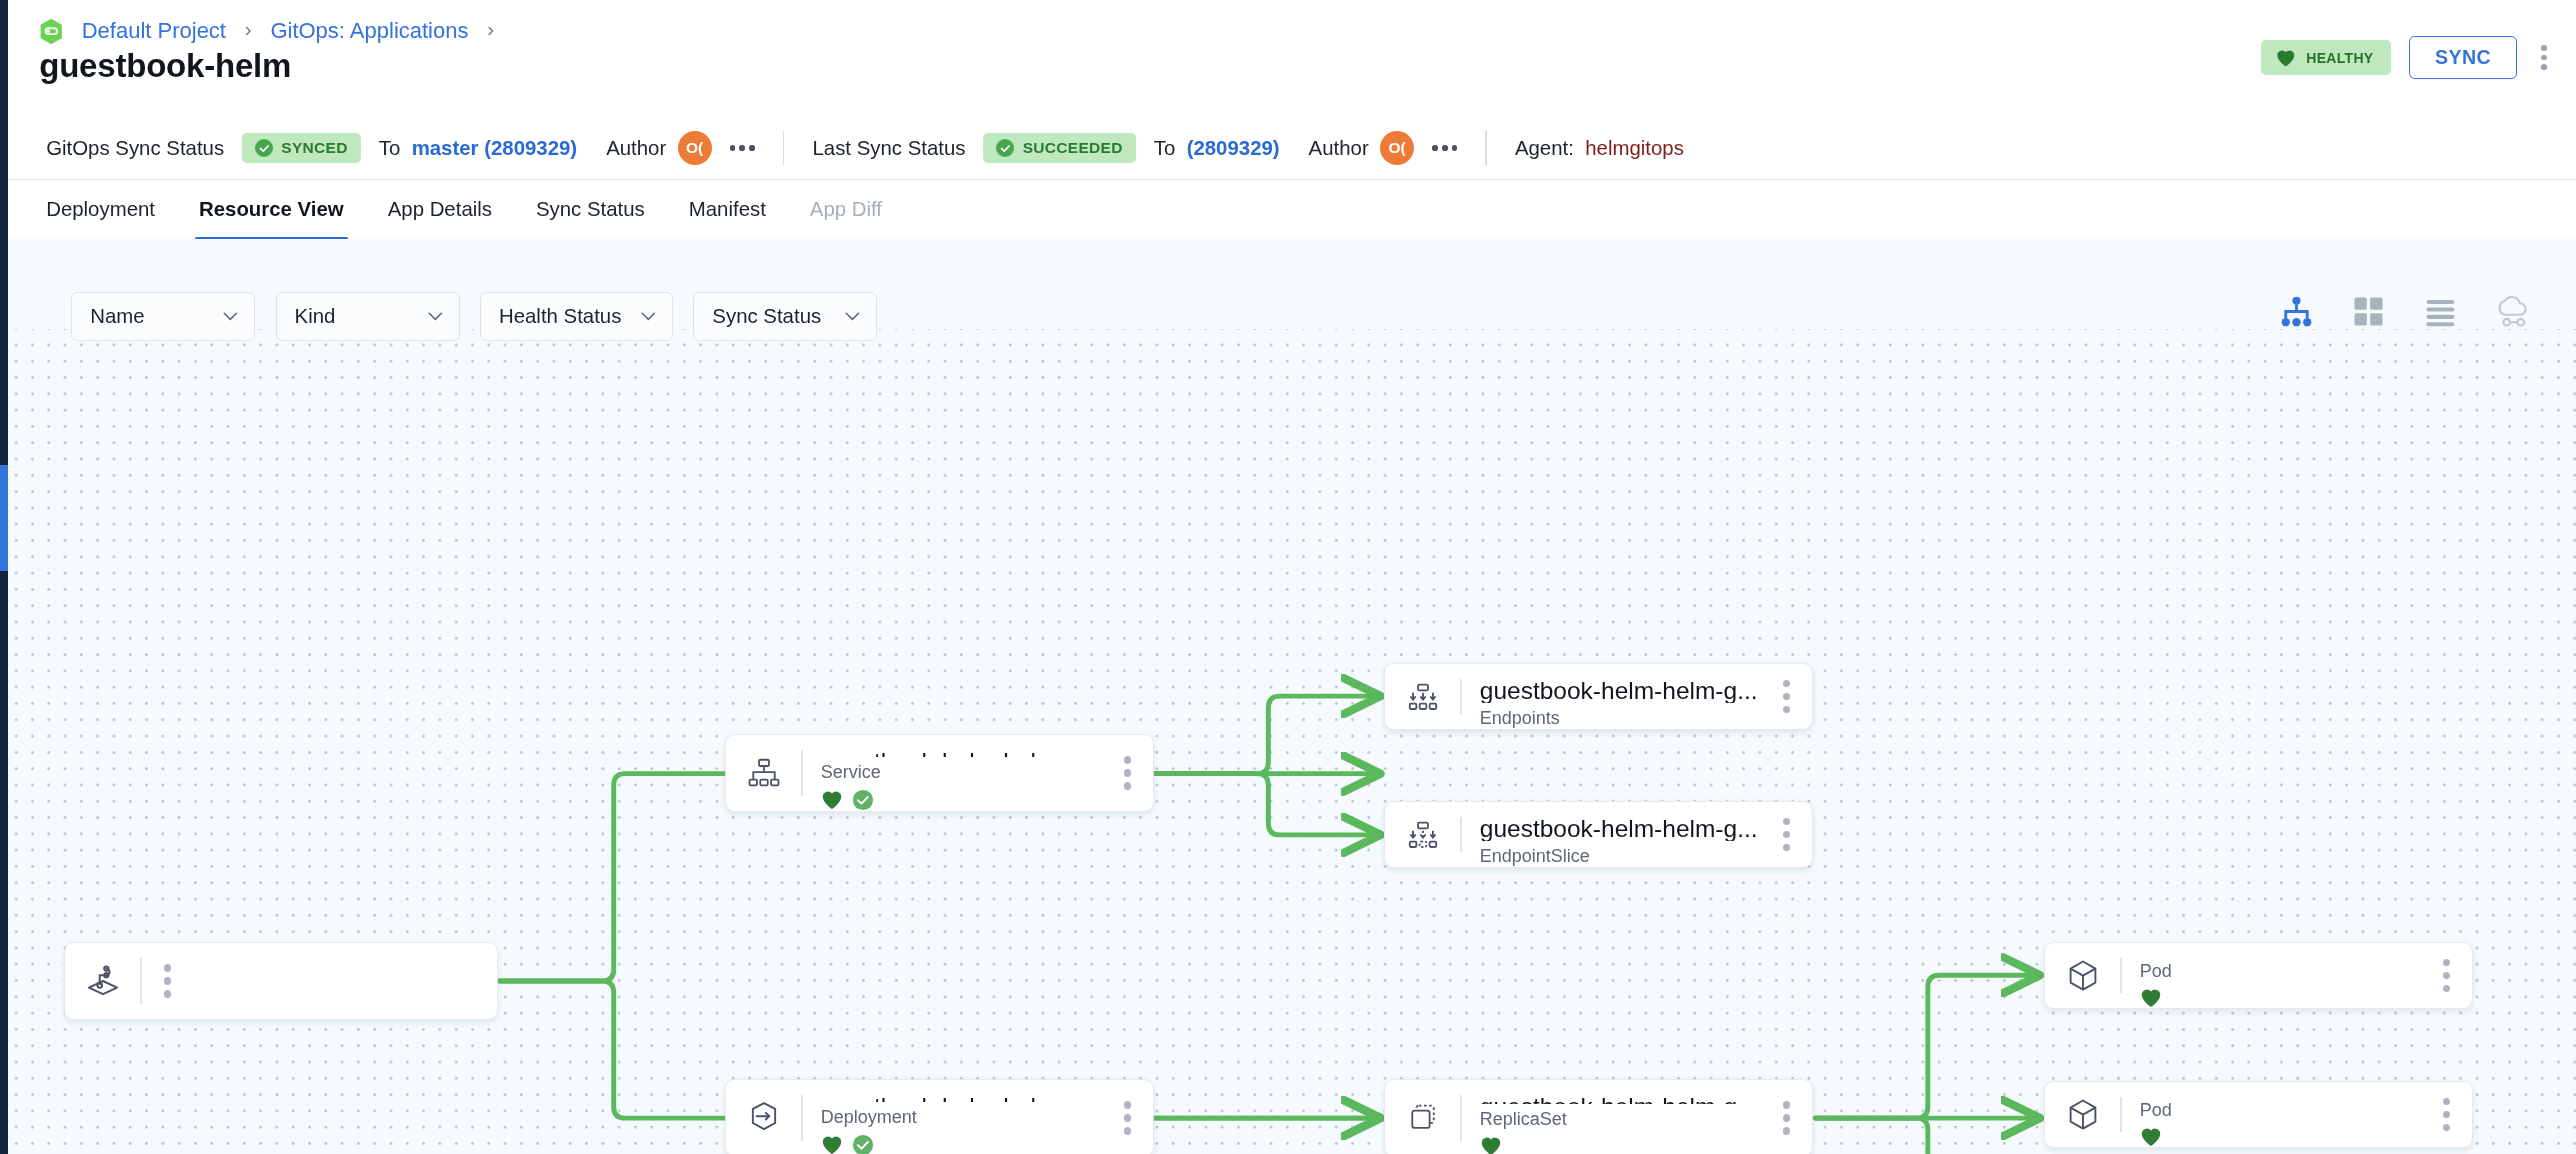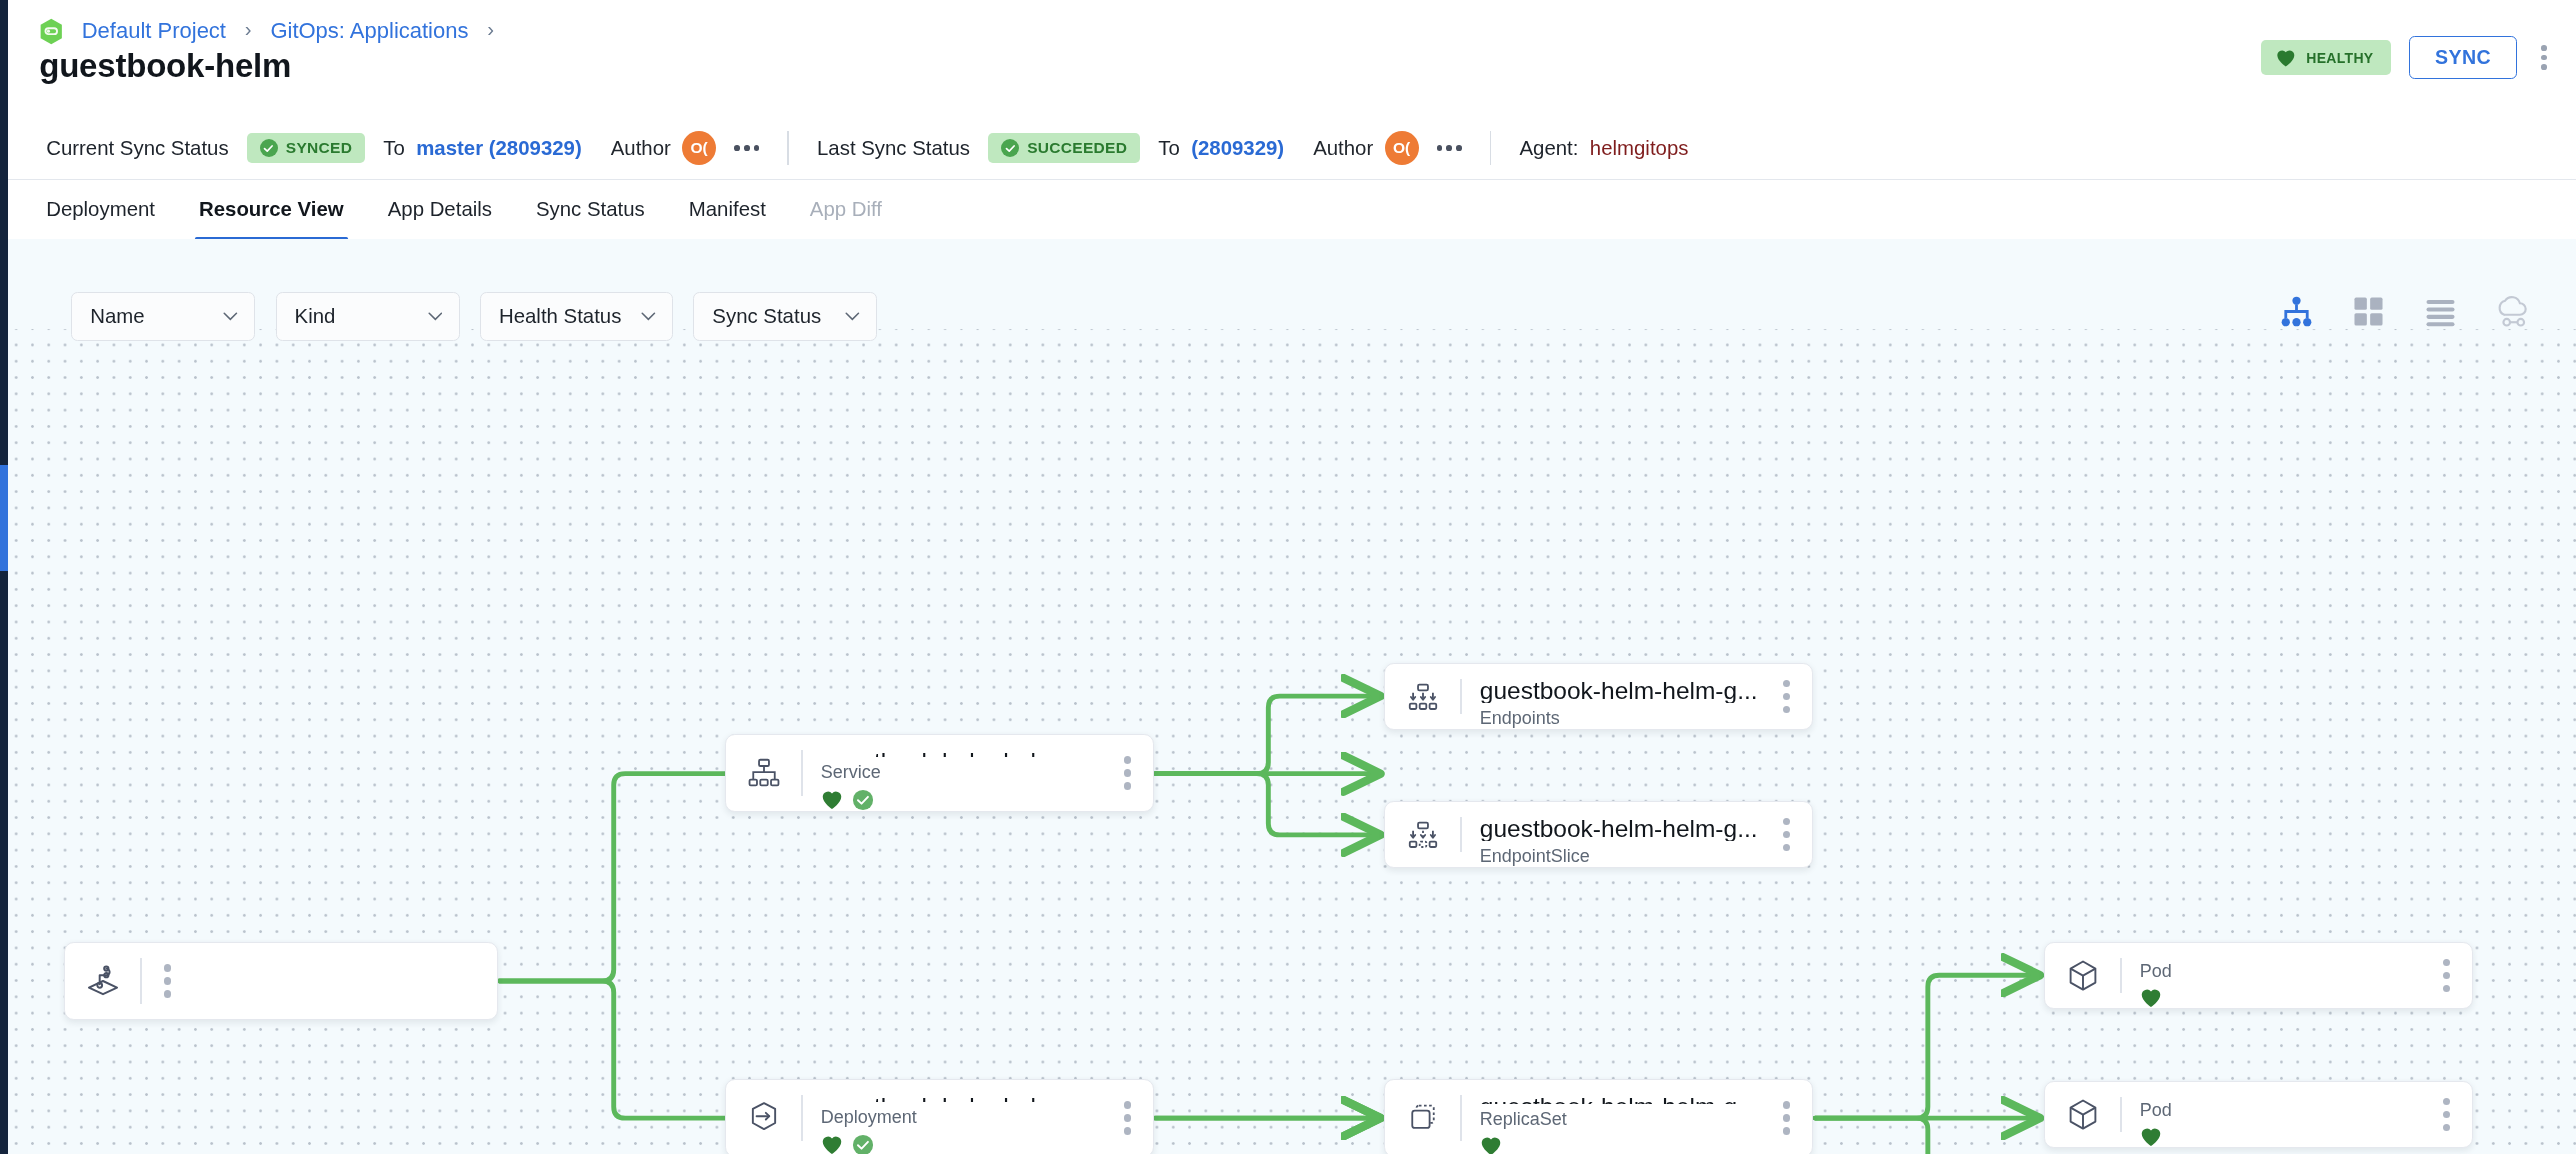--- a/index.html
+++ b/index.html
@@ -246,21 +246,21 @@
     <button class="sync-btn">SYNC</button>
     <div class="kebab-v">
       <i></i>
         <i></i>
         <i></i>
     </div>
   </div>
 </div>
 
 <div class="statusbar">
-  <span class="sb-label">Current Sync Status</span>
+  <span class="sb-label">GitOps Sync Status</span>
   <span class="pill">
     <span class="check-circle">
       <svg viewBox="0 0 14 14">
           <path d="M2 7.3 L5.6 10.7 L12 3.9" fill="none" stroke="#fff" stroke-width="2.2" stroke-linecap="round" stroke-linejoin="round"></path>
         </svg>
     </span>
     <span>SYNCED</span>
   </span>
   <span class="sb-to">To</span>
   <span class="sb-rev">master (2809329)</span>

